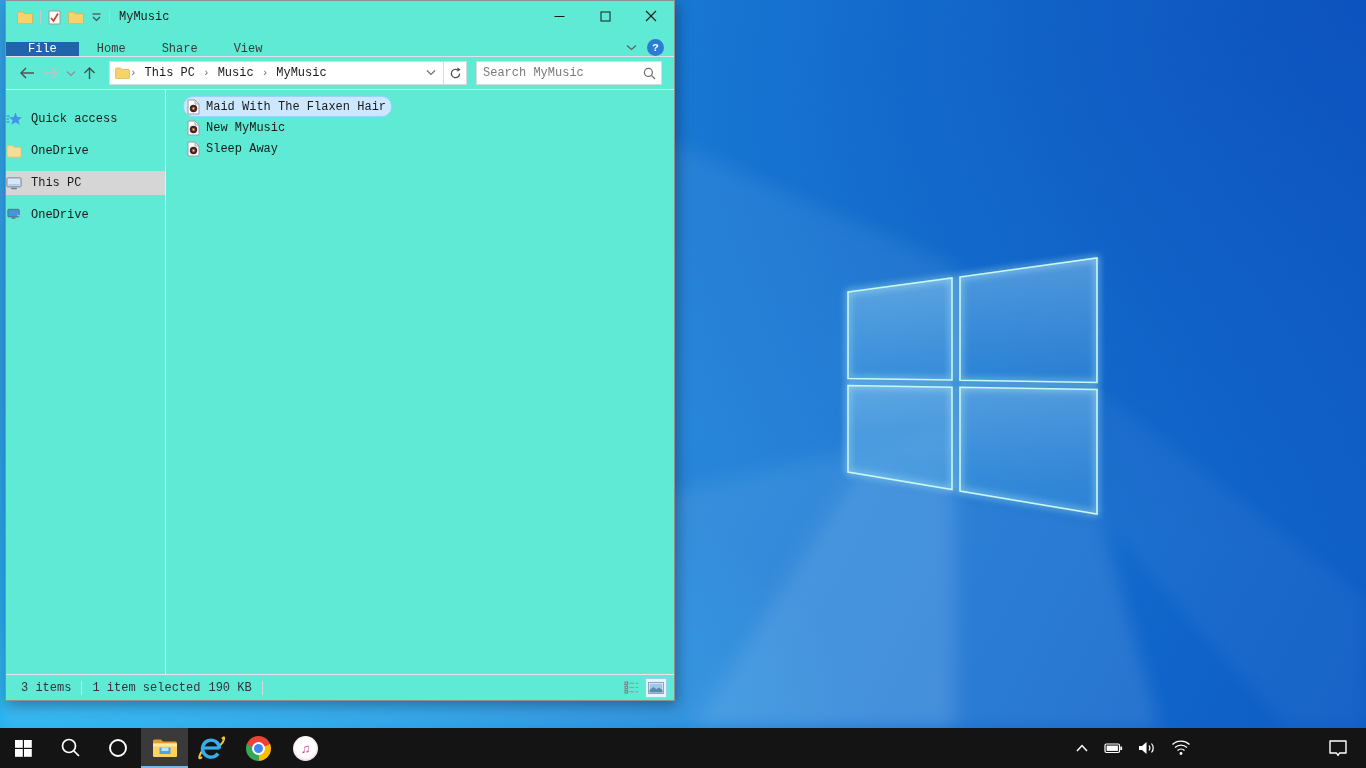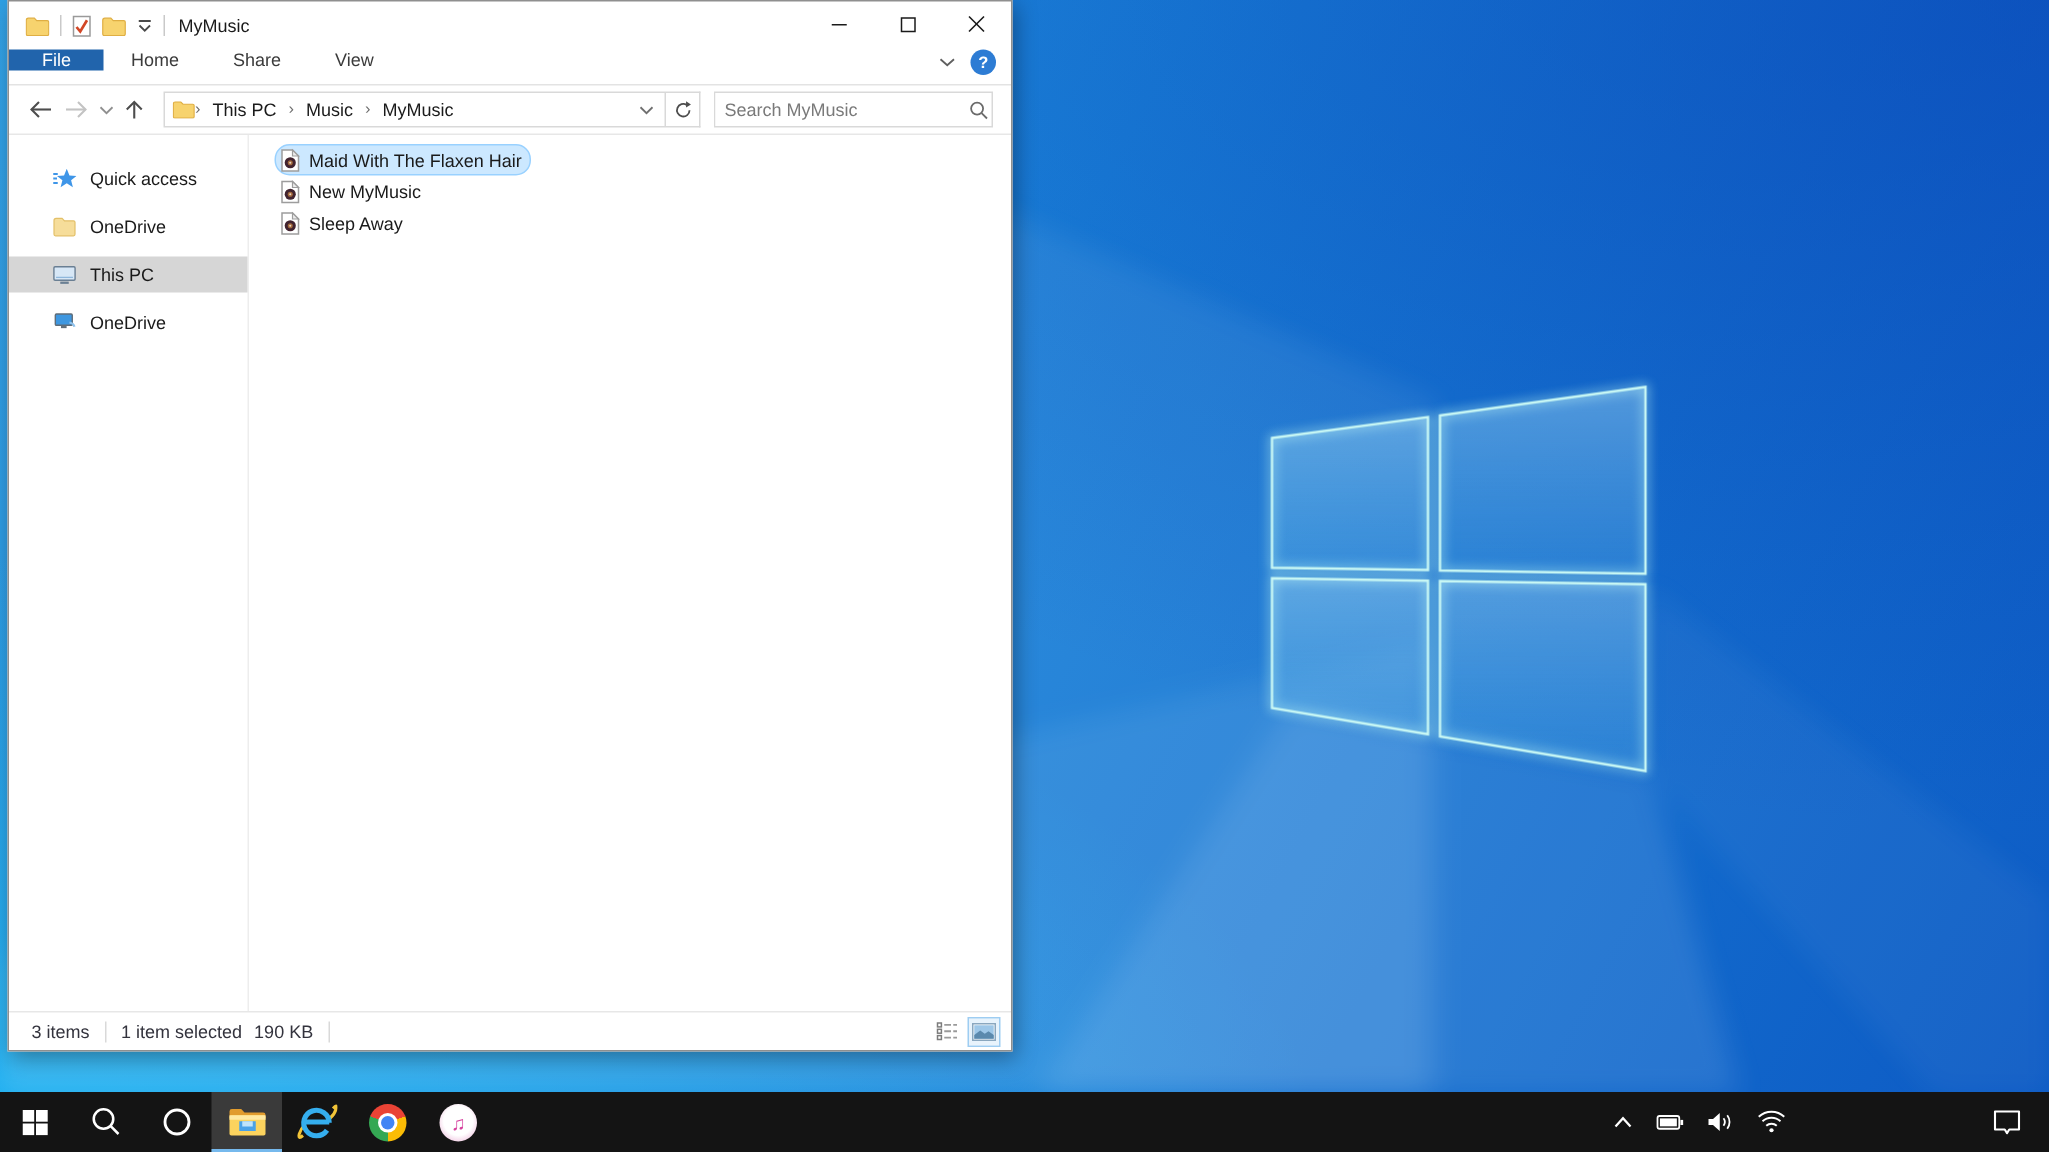--- a/index.html
+++ b/index.html
@@ -11,31 +11,31 @@
   .desktop { position:absolute; inset:0;
     background:
       radial-gradient(ellipse 120% 100% at 2% 100%, rgba(26,183,245,.85) 0%, rgba(26,183,245,0) 52%),
       radial-gradient(ellipse 130% 120% at 100% 0%, rgba(8,62,178,.55) 0%, rgba(8,62,178,0) 60%),
       linear-gradient(118deg, #2b9fe6 0%, #1a82d9 45%, #0d5ac4 100%);
   }
   .desktop svg { position:absolute; inset:0; display:block; }
 
   
   .window { position:absolute; left:5px; top:0; width:670px; height:701px;
-    background:#ffffff; border:1px solid #8f8f8f; box-shadow:2px 4px 14px rgba(0,0,0,.35);
-    display:flex; flex-direction:column; font-size:12px; color:#1a1a1a; }
+    background:#5eead4; border:1px solid #8f8f8f; box-shadow:2px 4px 14px rgba(0,0,0,.35);
+    display:flex; flex-direction:column; font-size:12px; color:#1a1a1a;font-family:Liberation Mono, monospace; }
 
   .titlebar { height:32px; display:flex; align-items:center; flex:0 0 auto; }
   .qat { display:flex; align-items:center; gap:7px; margin-left:11px; }
   .qat .sep { width:1px; height:14px; background:#c9c9c9; }
   .win-title { margin-left:9px; font-size:12px; color:#1a1a1a; }
   .win-controls { margin-left:auto; display:flex; height:100%; }
   .win-controls .wbtn { width:46px; height:30px; display:flex; align-items:center; justify-content:center; }
 
-  .tabs { height:24px; display:flex; align-items:flex-start; border-bottom:1px solid #e3e3e3; flex:0 0 auto; }
+  .tabs { height:24px; display:flex; align-items:flex-end; border-bottom:1px solid #e3e3e3; flex:0 0 auto; }
   .tab { display:flex; align-items:center; padding:0 18px; color:#3b3b3b; }
   .tab.file { background:#2164ac; color:#fff; padding:0 22px; }
   .tabs-right { margin-left:auto; display:flex; align-items:center; gap:10px; padding-right:10px; }
   .help-btn { width:17px; height:17px; border-radius:50%; background:#2d7cd4; color:#fff;
     font-size:11px; font-weight:bold; display:flex; align-items:center; justify-content:center; }
 
   .toolbar { height:33px; display:flex; align-items:center; border-bottom:1px solid #e7e7e7;
     padding:0 12px 0 0; flex:0 0 auto; }
   .navbtns { display:flex; align-items:center; gap:6px; padding:0 8px 0 12px; }
   .addr { display:flex; align-items:center; height:24px; border:1px solid #d9d9d9;
@@ -49,21 +49,21 @@
   .searchbox { width:186px; height:24px; border:1px solid #d9d9d9; margin-left:9px;
     display:flex; align-items:center; background:#fff; }
   .searchbox input { border:none; outline:none; flex:1; height:100%; padding:0 6px;
     font-size:12px; font-family:inherit; color:#1a1a1a; }
   .searchbox input::placeholder { color:#7a7a7a; }
   .searchbox .mag { padding:0 7px 0 2px; display:flex; }
 
   .main { flex:1 1 auto; display:flex; min-height:0; }
   .navpane { width:160px; flex:0 0 auto; border-right:1px solid #ededed; padding-top:17px; }
   .nav-item { height:24px; margin-bottom:8px; display:flex; align-items:center;
-    gap:9px; padding-left:29px; }
+    gap:9px; }
   .nav-item.selected { background:#d6d6d6; }
   .nav-item .nicon { width:16px; height:16px; display:flex; align-items:center; justify-content:center; flex:0 0 auto; }
 
   .filelist { flex:1 1 auto; padding:6px 0 0 17px; }
   .file-row { display:flex; align-items:center; gap:6px; height:21px;
     width:fit-content; padding:0 5px 0 3px; border:1px solid transparent; }
   .file-row.selected { background:#cce8ff; border-color:#99d1ff;border-radius:10px; }
 
   .statusbar { height:26px; flex:0 0 auto; border-top:1px solid #e7e7e7;
     display:flex; align-items:center; padding:0 8px 0 15px; color:#33333d;justify-content:space-between; }

